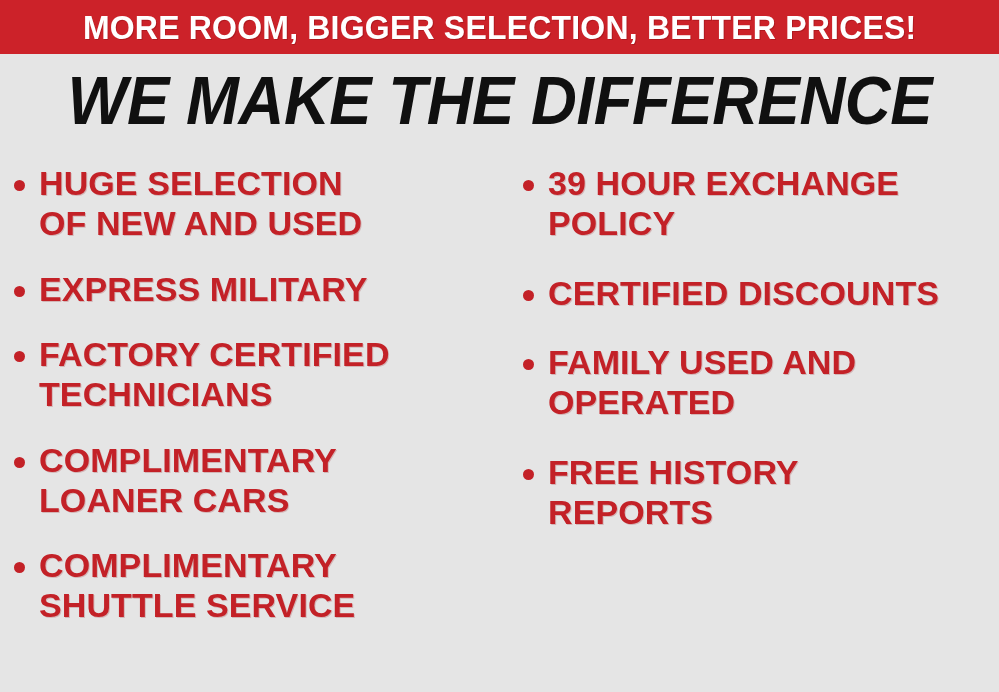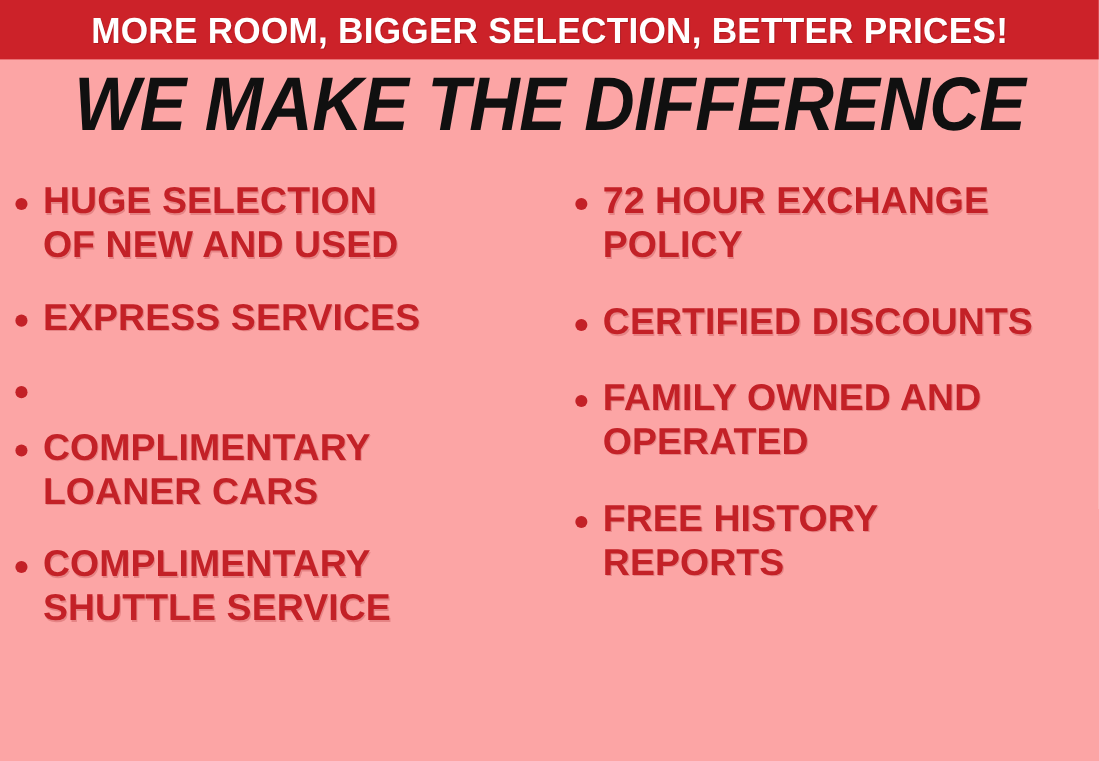--- a/index.html
+++ b/index.html
@@ -7,21 +7,21 @@
     padding: 0;
     background: #ffffff;
   }
   body {
     font-family: "Liberation Sans", sans-serif;
   }
   #ad {
     position: relative;
     width: 999px;
     height: 692px;
-    background: #fca5a5;
+    background: #e5e5e5;
     overflow: hidden;
     box-sizing: border-box;
   }
 
   
   .banner {
     position: absolute;
     left: 0;
     top: 0;
     width: 999px;
@@ -45,20 +45,21 @@
   }
 
   
   .headline-wrap {
     position: absolute;
     left: 0;
     top: 60px;
     width: 999px;
     height: 80px;
     display: flex;
+    align-items: center;
     justify-content: center;
   }
   .headline {
     color: #101010;
     font-family: "Liberation Sans", sans-serif;
     font-weight: bold;
     font-style: italic;
     font-size: 69px;
     line-height: 1;
     letter-spacing: -0.5px;
@@ -135,59 +136,61 @@
     <div class="col col-left">
 
       <div class="bullet-item">
         <span class="dot"></span>
         <span class="bullet-text">HUGE SELECTION
 OF NEW AND USED</span>
       </div>
 
       <div class="bullet-item">
         <span class="dot"></span>
-        <span class="bullet-text">EXPRESS SERVICES</span>
-      </div>
-
-      <div class="bullet-item">
-        <span class="dot"></span>
+        <span class="bullet-text">EXPRESS MILITARY</span>
+      </div>
+
+      <div class="bullet-item">
+        <span class="dot"></span>
+        <span class="bullet-text">FACTORY CERTIFIED
+TECHNICIANS</span>
       </div>
 
       <div class="bullet-item">
         <span class="dot"></span>
         <span class="bullet-text">COMPLIMENTARY
 LOANER CARS</span>
       </div>
 
       <div class="bullet-item">
         <span class="dot"></span>
         <span class="bullet-text">COMPLIMENTARY
 SHUTTLE SERVICE</span>
       </div>
 
     </div>
 
     <div class="col col-right">
 
       <div class="bullet-item">
         <span class="dot"></span>
-        <span class="bullet-text">72 HOUR EXCHANGE
+        <span class="bullet-text">39 HOUR EXCHANGE
 POLICY</span>
       </div>
 
 
 
       <div class="bullet-item">
         <span class="dot"></span>
         <span class="bullet-text">CERTIFIED DISCOUNTS</span>
       </div>
 
       <div class="bullet-item">
         <span class="dot"></span>
-        <span class="bullet-text">FAMILY OWNED AND
+        <span class="bullet-text">FAMILY USED AND
 OPERATED</span>
       </div>
 
       <div class="bullet-item">
         <span class="dot"></span>
         <span class="bullet-text">FREE HISTORY
 REPORTS</span>
       </div>
 
     </div>

